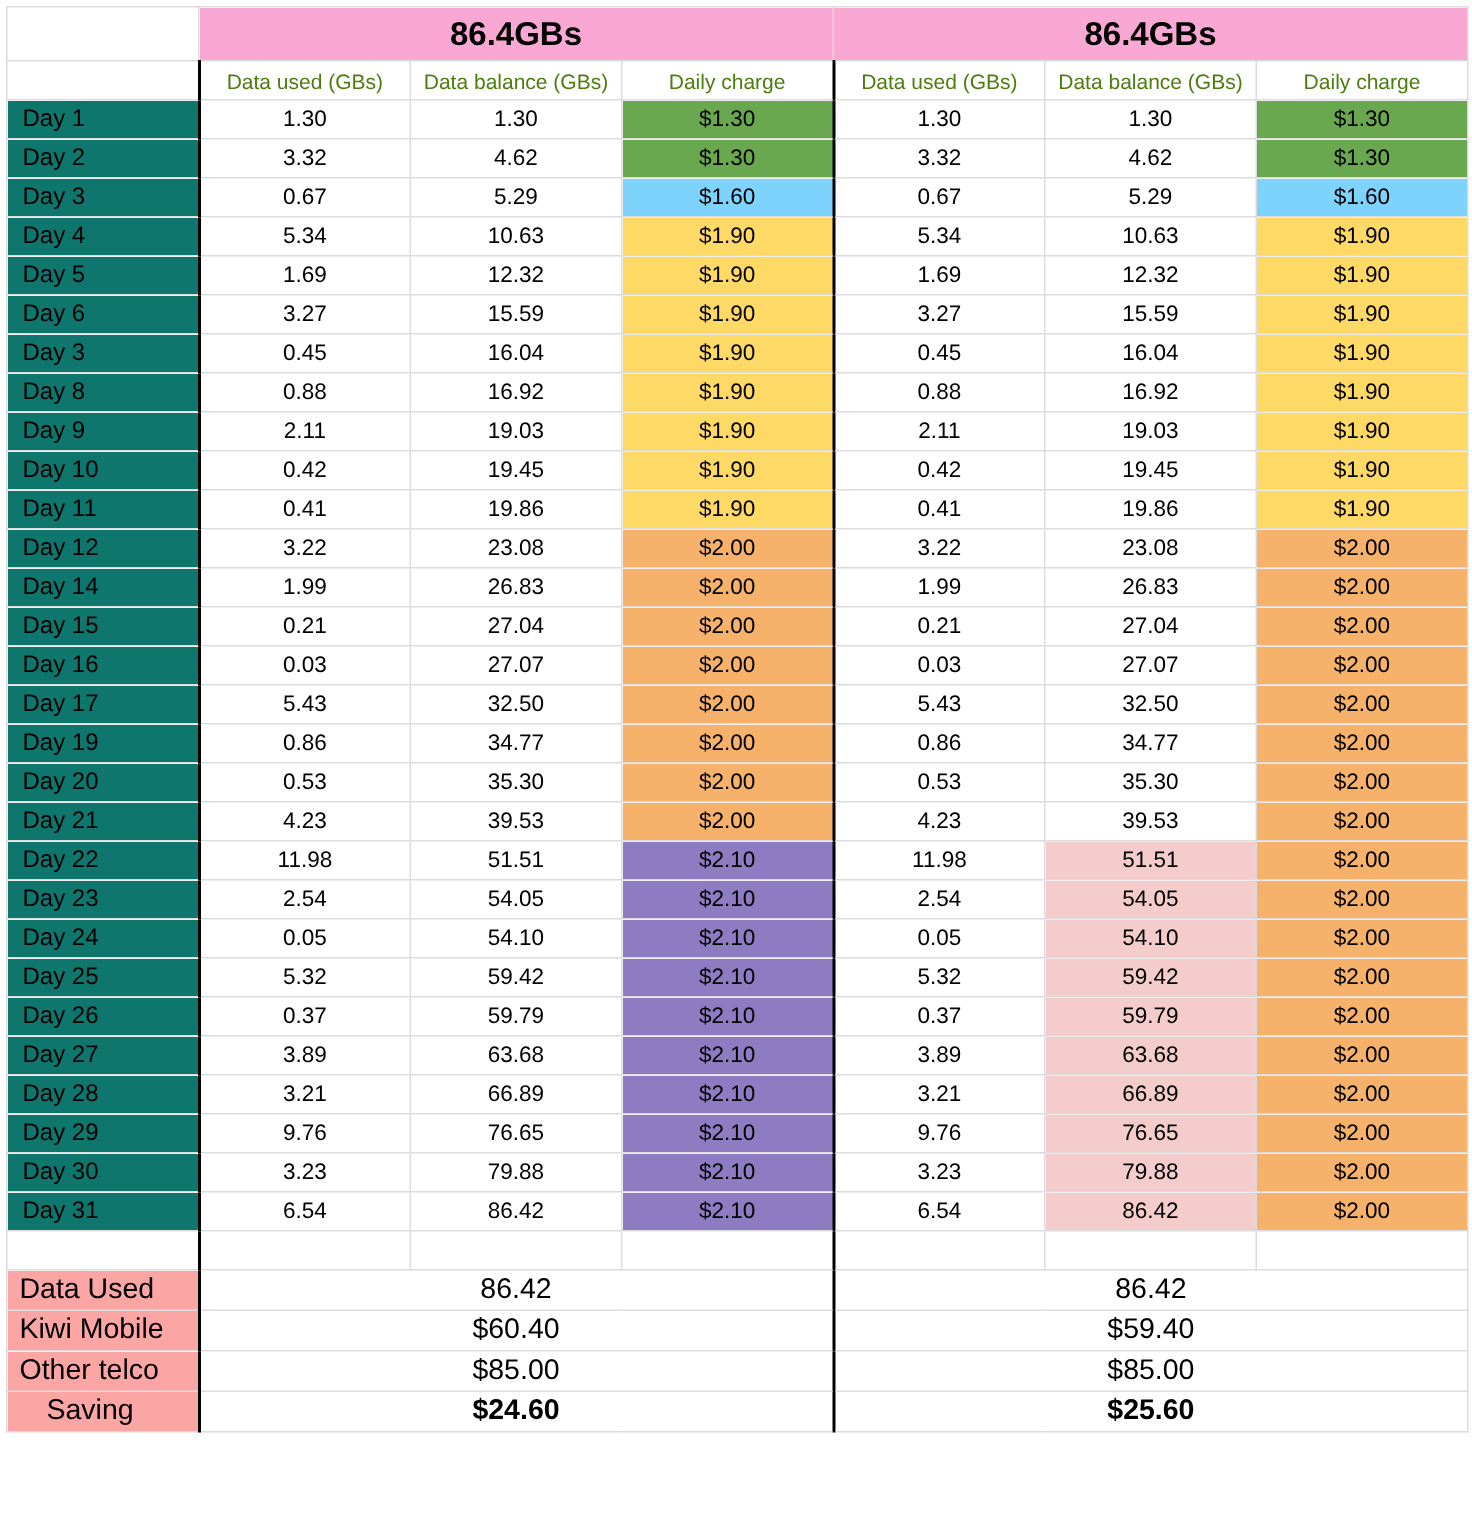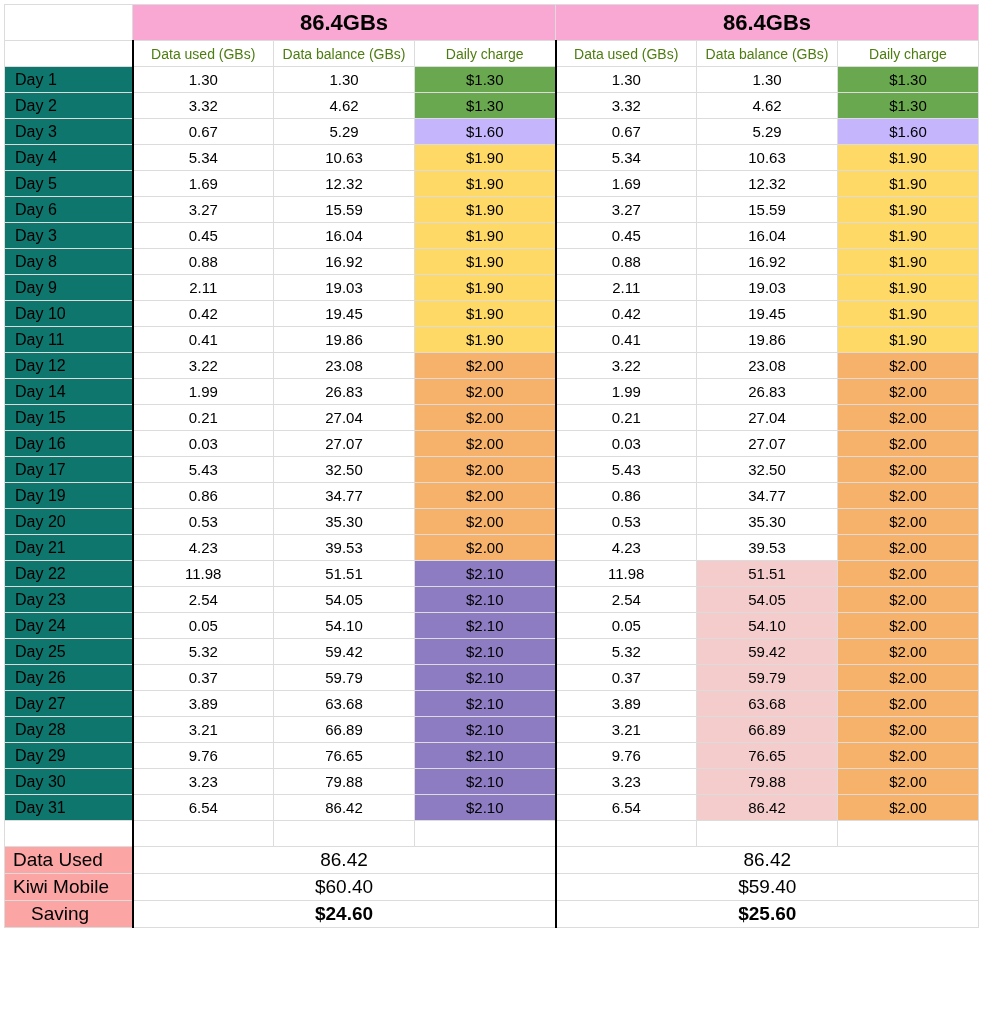--- a/index.html
+++ b/index.html
@@ -59,21 +59,21 @@
   }
   th.sub-head.first { border-left: 2px solid #000; }
   th.sub-head.corner { }
 
   
   td.group-first { border-left: 2px solid #000; }
   
 
   
   .bg-green  { background: #6aa84f; }
-  .bg-blue   { background: #c4b5fd; }
+  .bg-blue   { background: #7dd3fc; }
   .bg-yellow { background: #ffd966; }
   .bg-orange { background: #f6b26b; }
   .bg-purple { background: #8e7cc3; }
   .bg-pink   { background: #f4cccc; }
 
   
   tr.summary td.val {
     font-size: 19px;
     text-align: center;
   }
@@ -389,18 +389,23 @@
         <td class="rowlabel summary">Data Used</td>
         <td colspan="3" class="val group-first">86.42</td>
         <td colspan="3" class="val group-first">86.42</td>
       </tr>
       <tr class="summary">
         <td class="rowlabel summary">Kiwi Mobile</td>
         <td colspan="3" class="val group-first">$60.40</td>
         <td colspan="3" class="val group-first">$59.40</td>
       </tr>
       <tr class="summary">
+        <td class="rowlabel summary">Other telco</td>
+        <td colspan="3" class="val group-first">$85.00</td>
+        <td colspan="3" class="val group-first">$85.00</td>
+      </tr>
+      <tr class="summary">
         <td class="rowlabel summary bold">Saving</td>
         <td colspan="3" class="val group-first bold">$24.60</td>
         <td colspan="3" class="val group-first bold">$25.60</td>
       </tr>
     </tbody>
 </table>
 
 </body></html>

